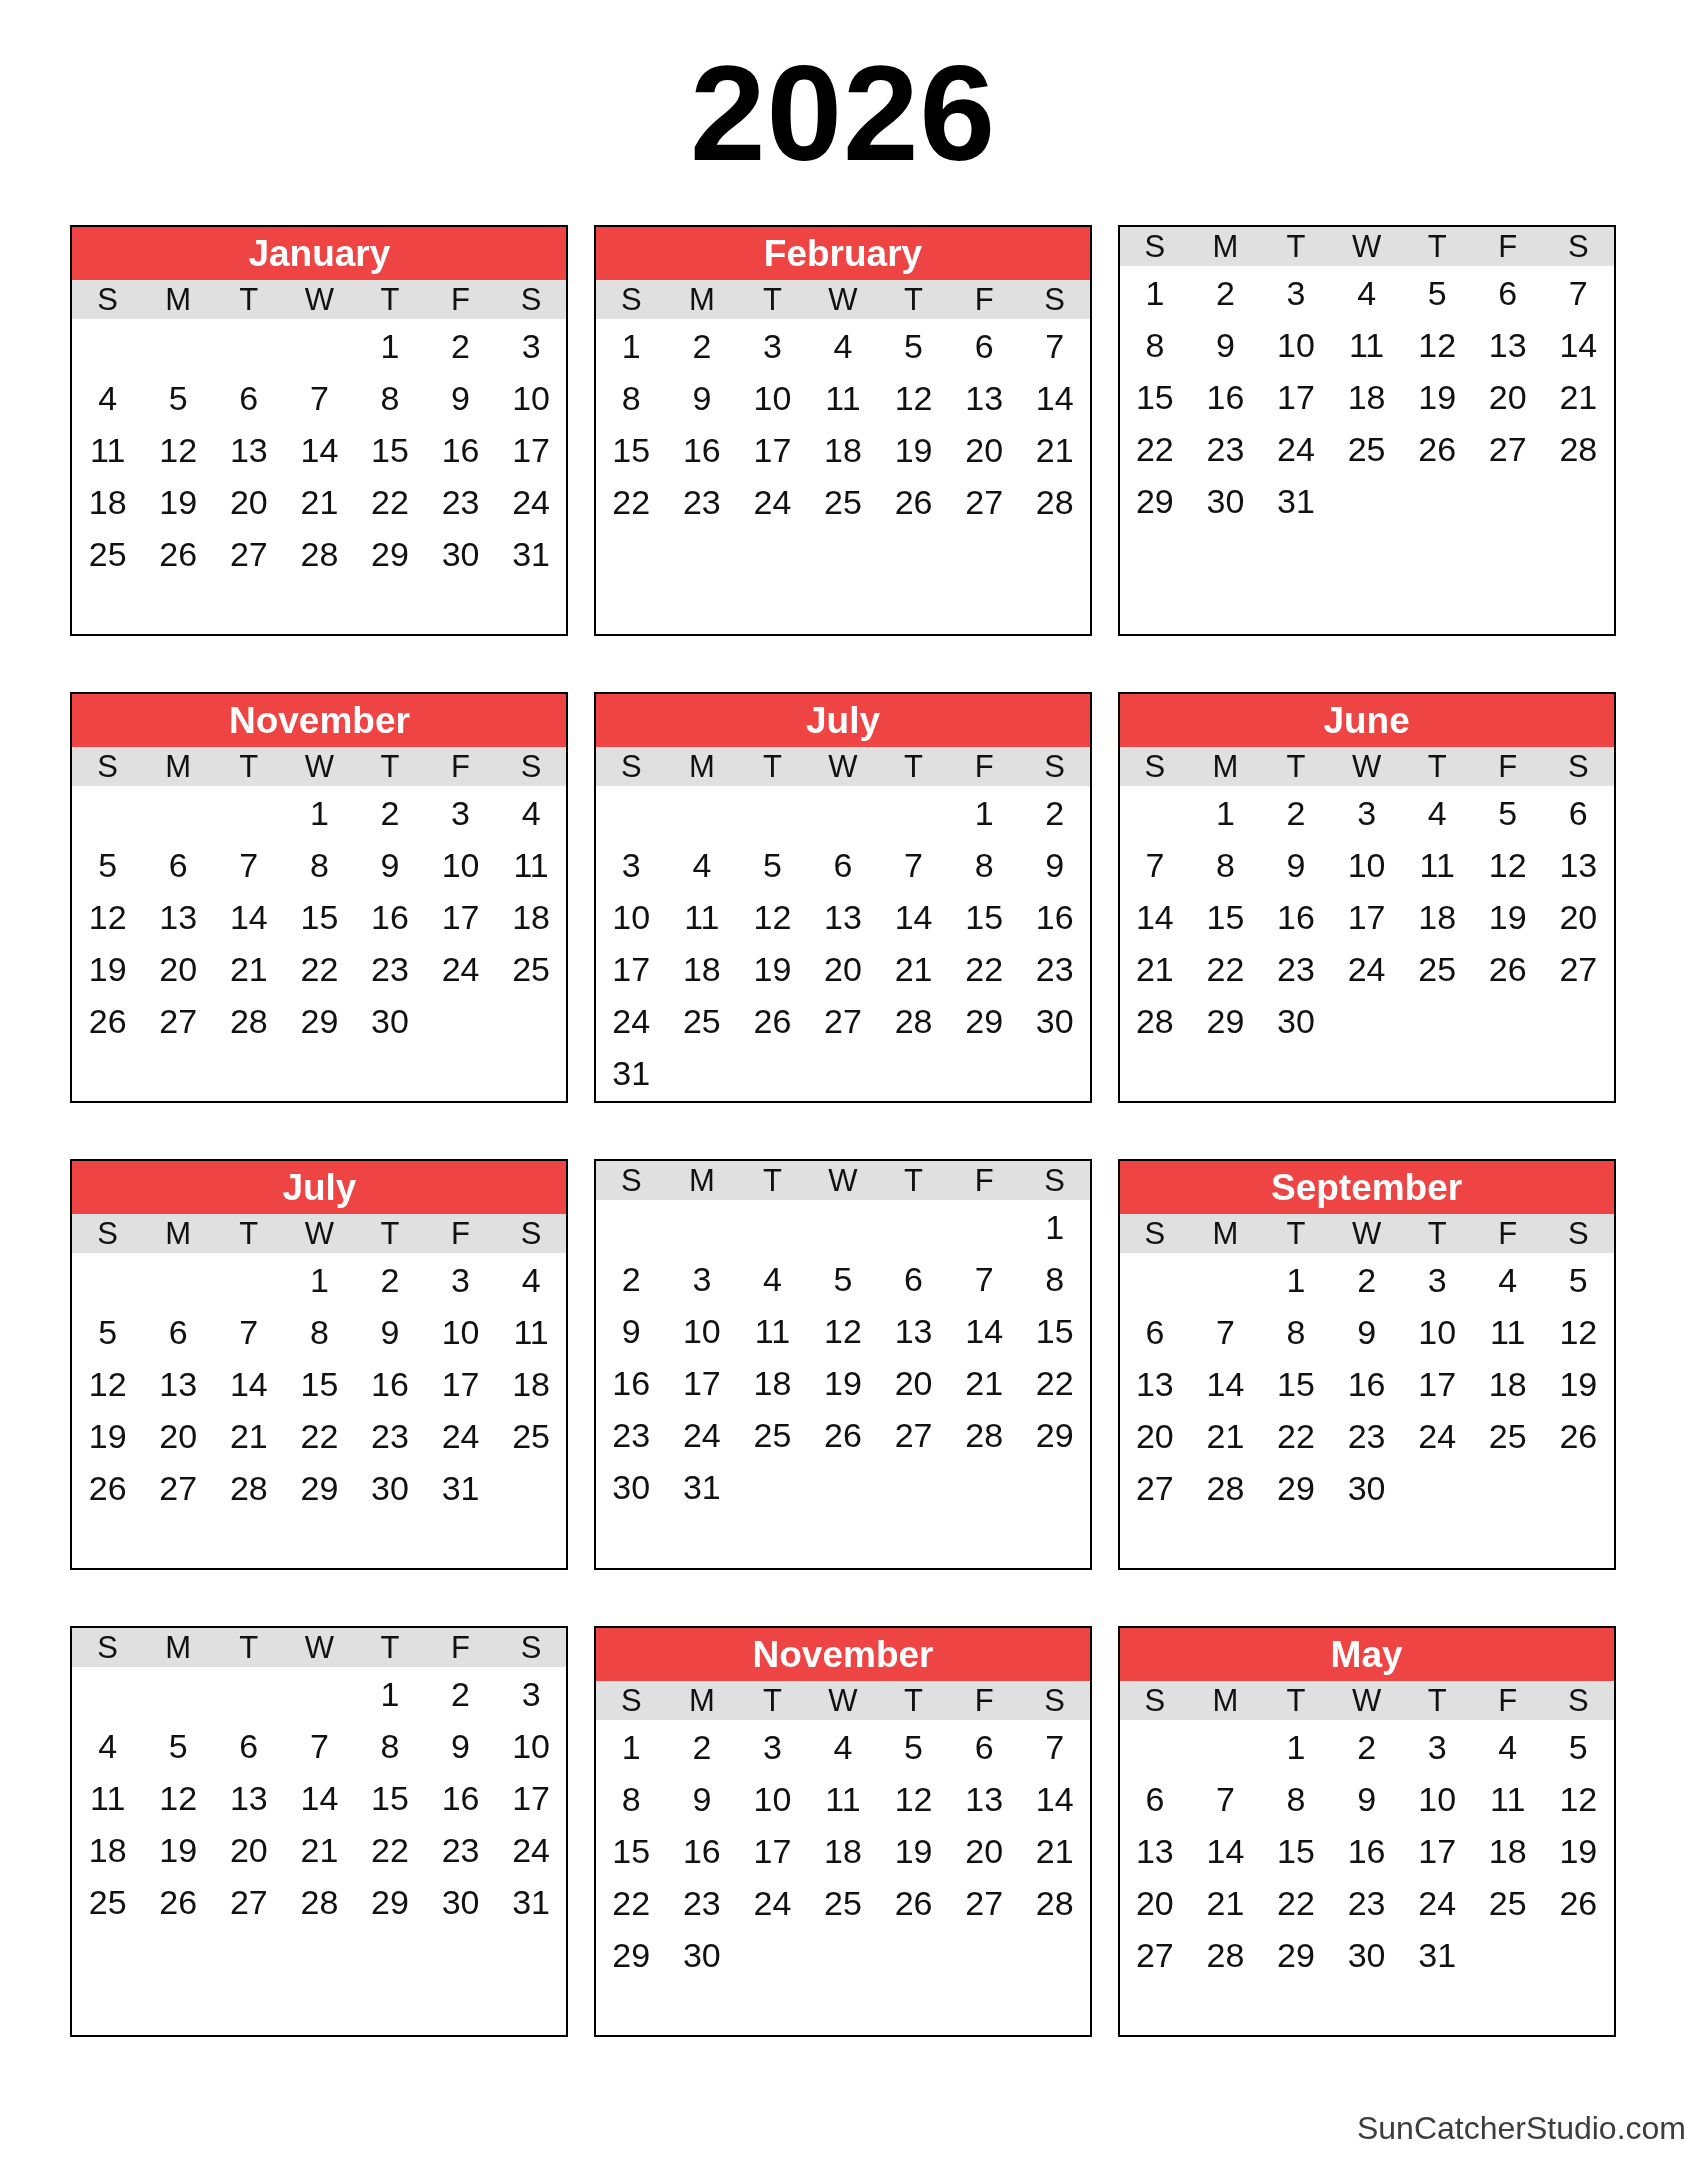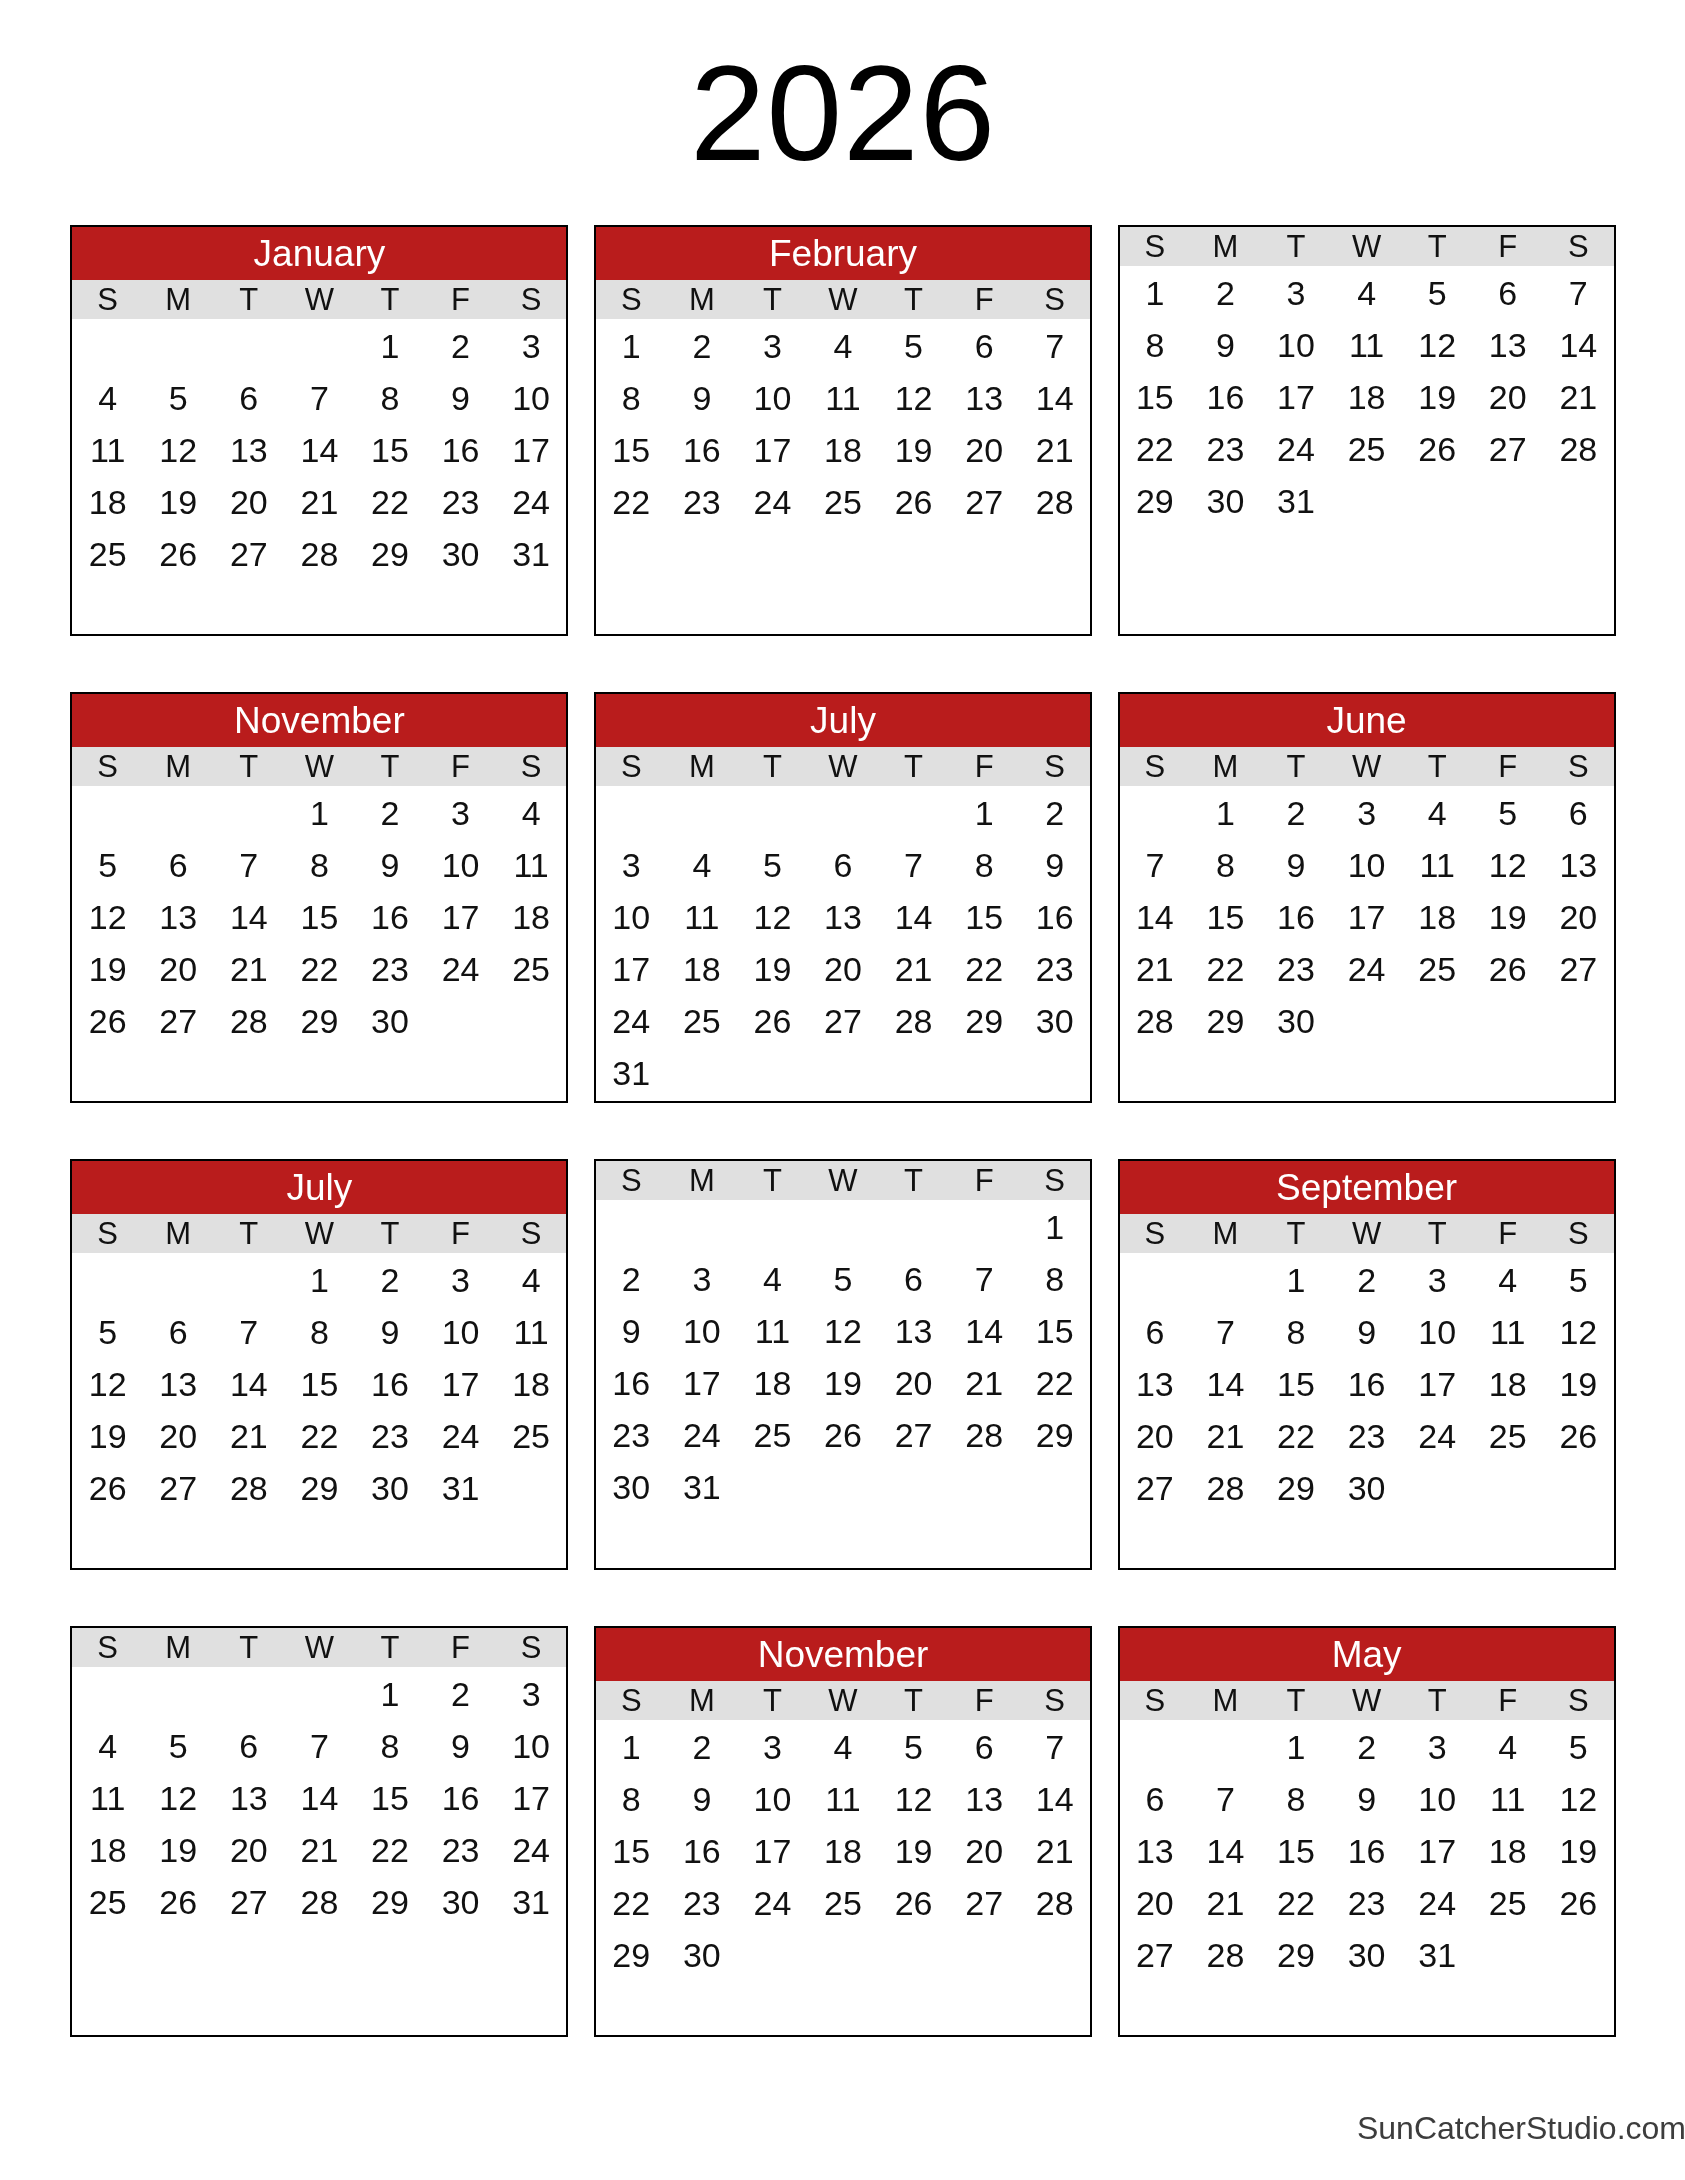--- a/index.html
+++ b/index.html
@@ -15,47 +15,47 @@
     overflow: hidden;
   }
   .title-wrap {
     height: 225px;
     display: flex;
     align-items: center;
     justify-content: center;
   }
   .year-title {
     font-size: 136px;
-    font-weight: normal;
+    font-weight: bold;
     line-height: 1;
     color: #000000;
     letter-spacing: 0.9px;
   }
   .months-grid {
     display: grid;
     grid-template-columns: repeat(3, 498px);
     gap: 56px 25.6px;
     justify-content: center;
   }
   .month {
     height: 411px;
     box-sizing: border-box;
     border: 2.6px solid #000000;
     background: #ffffff;
     overflow: hidden;
   }
   .month-header {
     height: 53px;
-    background: #b91c1c;
+    background: #ef4444;
     color: #ffffff;
     display: flex;
     align-items: center;
     justify-content: center;
     font-size: 37px;
-    font-weight: normal;
+    font-weight: bold;
   }
   .dow-row {
     height: 39px;
     background: #e0e0e0;
     display: grid;
     grid-template-columns: repeat(7, 1fr);
   }
   .dow-cell {
     display: flex;
     align-items: center;

